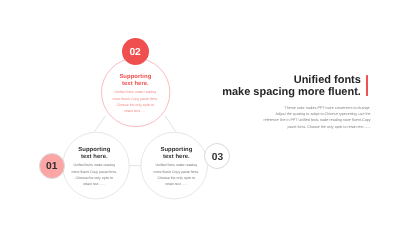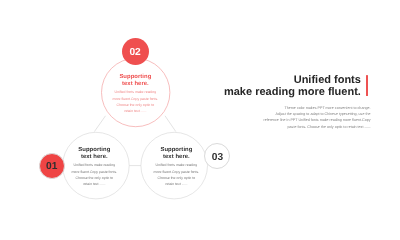--- a/index.html
+++ b/index.html
@@ -81,32 +81,32 @@
         <div>Unified fonts make reading</div>
         <div>more fluent.Copy paste fonts.</div>
         <div>Choose the only optic to</div>
         <div>retain text ......</div>
       </div>
     </div>
 
     <div class="badge badge-red" style="background-color: rgb(239, 79, 79); color: rgb(255, 255, 255);">
         <span>02</span>
       </div>
-    <div class="badge badge-w badge-01" style="background-color: #ef4444; border-color: rgb(218, 218, 218); color: rgb(47, 47, 47);">
+    <div class="badge badge-w badge-01" style="background-color: #fca5a5; border-color: rgb(218, 218, 218); color: rgb(47, 47, 47);">
         <span>01</span>
       </div>
     <div class="badge badge-w badge-03" style="background-color: rgb(255, 255, 255); border-color: rgb(218, 218, 218); color: rgb(47, 47, 47);">
         <span>03</span>
       </div>
   </div>
 
   <div class="right">
     <div class="head" style="color: rgb(38, 38, 38);">
       <div>Unified fonts</div>
-      <div>make reading more fluent.</div>
+      <div>make spacing more fluent.</div>
     </div>
     <div class="para" style="color: rgb(128, 128, 128);">
       <div>Theme  color makes PPT more convenient to change.</div>
       <div>Adjust the spacing to adapt to Chinese typesetting, use the</div>
       <div>reference line in PPT Unified fonts make reading more fluent.Copy</div>
       <div>paste fonts. Choose the only optic to retain text ......</div>
     </div>
   </div>
   <div class="redbar" style="background-color: rgb(238, 82, 82);"></div>
 

